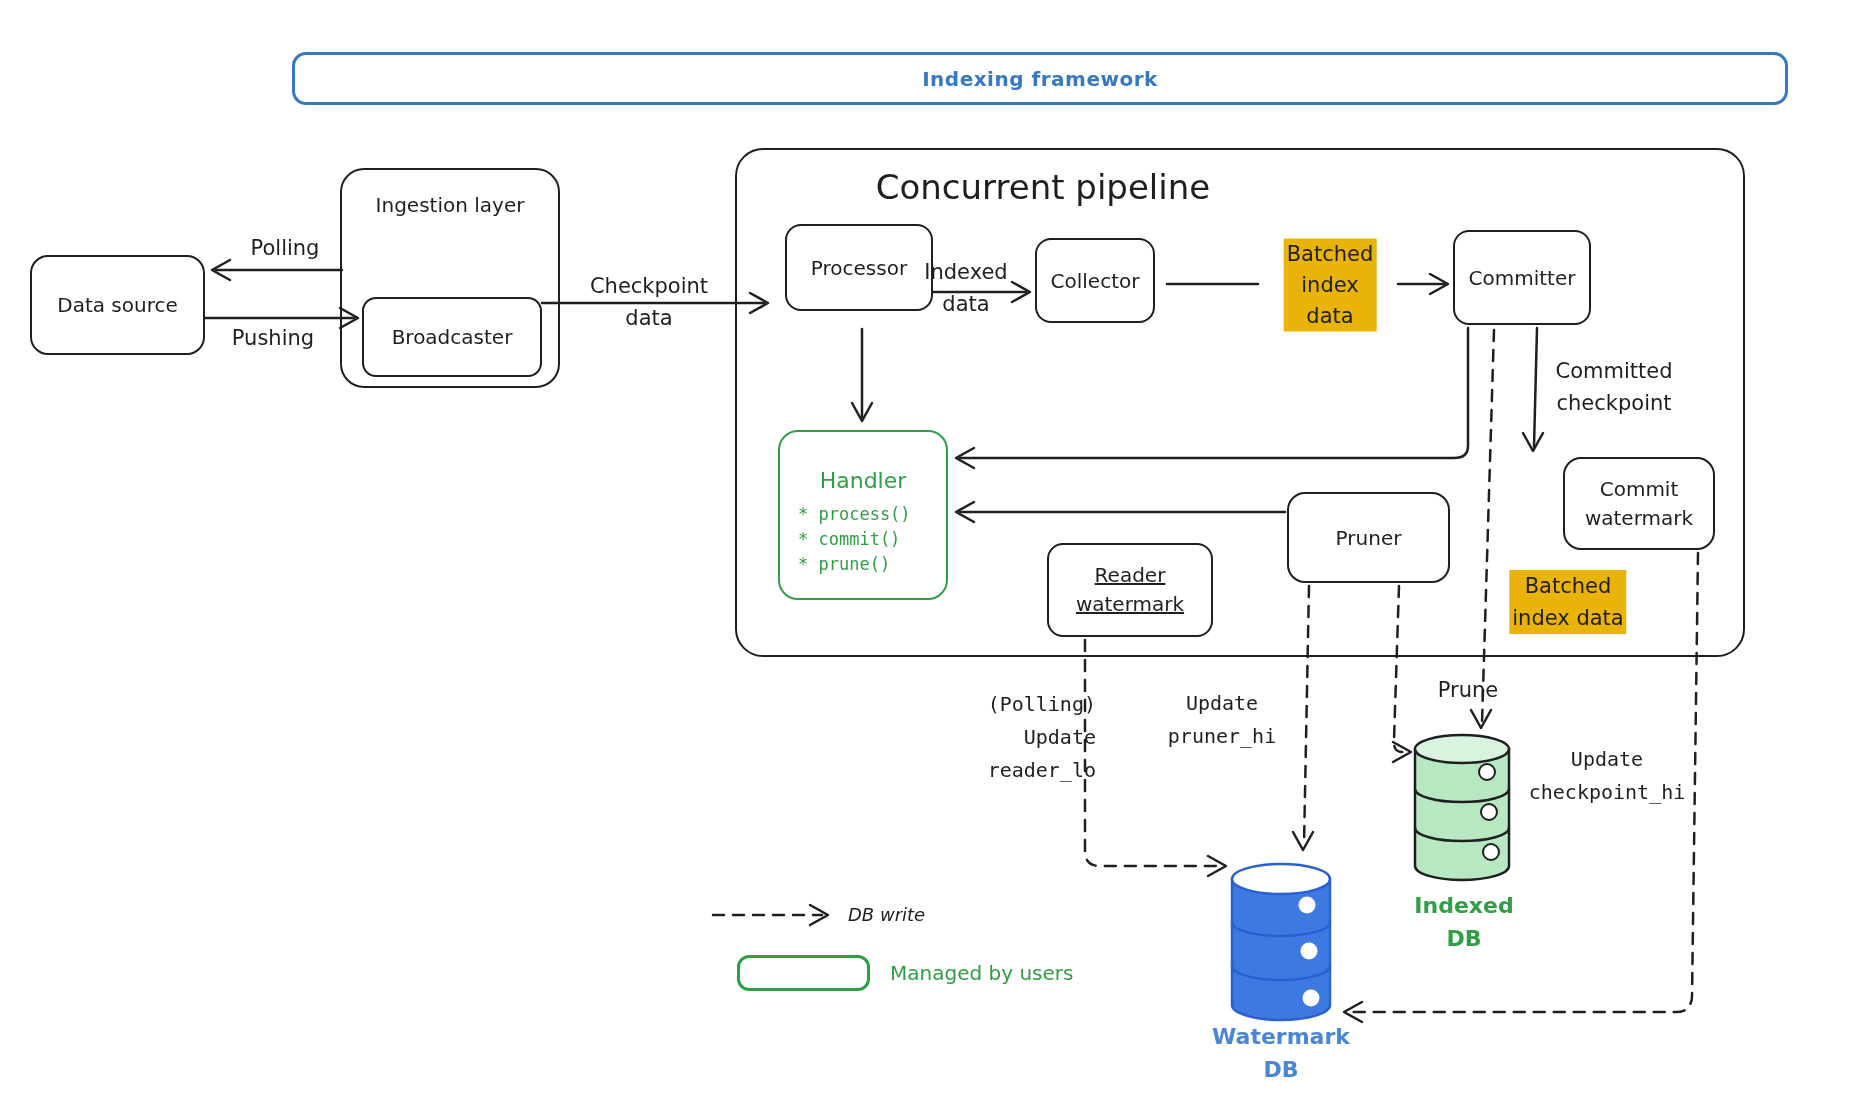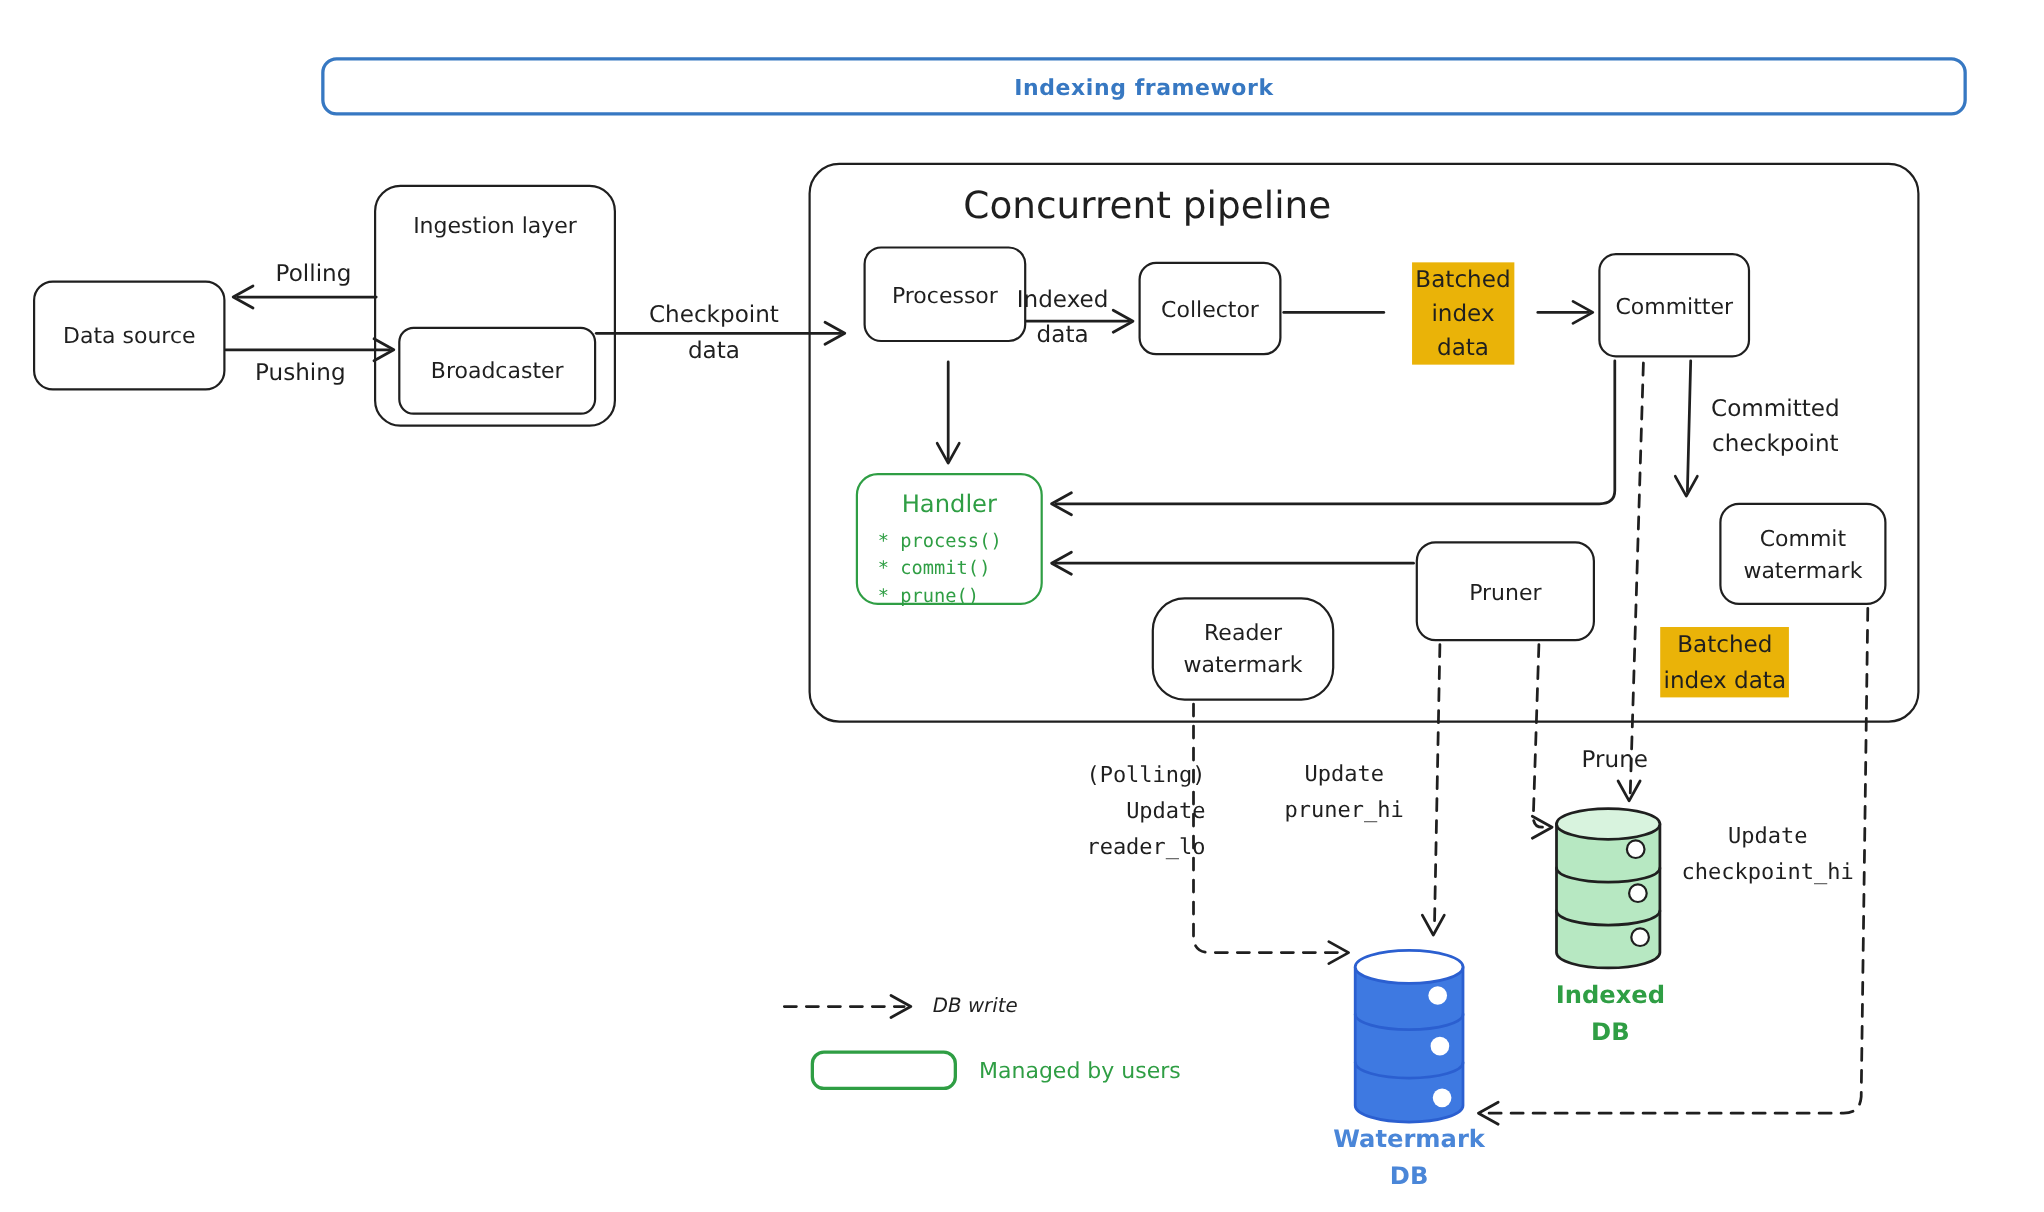--- a/index.html
+++ b/index.html
@@ -154,49 +154,49 @@
 
   <div class="box" style="left:785px;top:224px;width:148px;height:87px;">
     <span>Processor</span>
   </div>
 
   <div class="lbl" style="left:966px;top:288px;">
     <div>Indexed</div>
     <div>data</div>
   </div>
 
-  <div class="box" style="left:1035px;top:238px;width:130px;height:85px;">
+  <div class="box" style="left:1035px;top:238px;width:120px;height:85px;">
     <span>Collector</span>
   </div>
 
   <div class="lbl whitebg" style="left:1330px;top:285px;line-height:31px;">
     <div>Batched</div>
     <div>index</div>
     <div>data</div>
   </div>
 
   <div class="box" style="left:1453px;top:230px;width:138px;height:95px;">
     <span>Committer</span>
   </div>
 
   <div class="lbl" style="left:1614px;top:387px;">
     <div>Committed</div>
     <div>checkpoint</div>
   </div>
 
-  <div class="box handler-box" style="left:778px;top:430px;width:170px;height:120px;">
+  <div class="box handler-box" style="left:778px;top:430px;width:170px;height:170px;justify-content:center;">
     <div class="handler-title">Handler</div>
     <div class="handler-methods">
       <div>* process()</div>
       <div>* commit()</div>
       <div>* prune()</div>
     </div>
   </div>
 
-  <div class="box" style="left:1047px;top:543px;width:166px;height:94px;border-radius:30px;line-height:29px;">
+  <div class="box" style="left:1047px;top:543px;width:166px;height:94px;border-radius:16px;line-height:29px;text-decoration:underline;">
     <span>Reader</span>
     <span>watermark</span>
   </div>
 
   <div class="box" style="left:1287px;top:492px;width:163px;height:91px;border-radius:18px;">
     <span>Pruner</span>
   </div>
 
   <div class="box" style="left:1563px;top:457px;width:152px;height:93px;border-radius:18px;line-height:29px;">
     <span>Commit</span>

